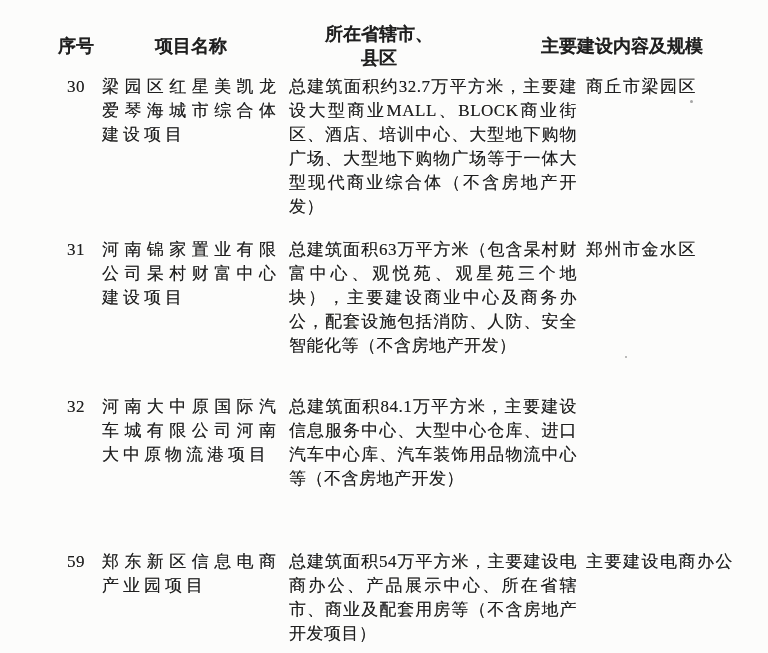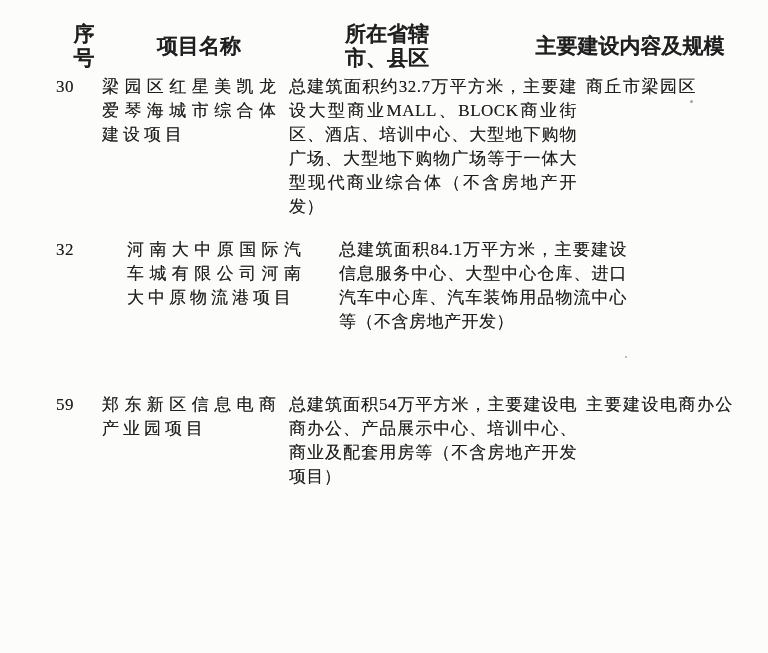--- a/index.html
+++ b/index.html
@@ -21,52 +21,51 @@
     padding: 22px 0 0 56px;
     position: relative;
     
     text-shadow: 0 0 0.4px rgba(20,20,20,0.55);
   }
   .trow {
     display: flex;
     align-items: flex-start;
   }
   .col { flex: none; }
-  .c1 { width: 40px;  text-align: left; }
+  .c1 { width: 40px;  text-align: center; }
   .c2 { width: 178px; margin-left: 6px; }
   .c3 { width: 288px; margin-left: 9px; }
   .c4 { width: 180px; margin-left: 9px; }
 
   
   .thead {
     align-items: center;
     min-height: 48px;
     margin-bottom: 5px;
     font-family: "Liberation Sans", sans-serif;
     font-weight: 700;
-    font-size: 21px;
+    font-size: 18px;
     line-height: 24px;
-    margin-left: 8px;
   }
   .thead .c1, .thead .c2, .thead .c3 { text-align: center; }
   .thead .c4 { text-align: center; }
   .loc-head-wrap {
     display: inline-block;
     width: 118px;
     text-align: center;
   }
 
   
   .brow {
     font-size: 17px;
     line-height: 24px;
   }
   .row-30 { min-height: 163px; }
   .row-31 { min-height: 157px; }
-  .row-32 { min-height: 155px; gap: 25px; }
+  .row-32 { min-height: 155px; }
 
   .num {
     font-size: 17px;
     letter-spacing: 0.5px;
   }
   .name {
     text-align: justify;
     text-justify: inter-character;
     letter-spacing: 4px;
   }
@@ -106,31 +105,37 @@
     <div class="col c3">主要建设内容及规模</div>
   </div>
 
   <div class="trow brow row-30">
     <div class="col c1 num">30</div>
     <div class="col c2 name">梁园区红星美凯龙爱琴海城市综合体建设项目</div>
     <div class="col c3 content">总建筑面积约32.7万平方米，主要建设大型商业MALL、BLOCK商业街区、酒店、培训中心、大型地下购物广场、大型地下购物广场等于一体大型现代商业综合体（不含房地产开发）</div>
     <div class="col c4 loc">商丘市梁园区</div>
   </div>
 
+  <div class="trow brow row-31">
+    <div class="col c1 num">31</div>
+    <div class="col c2 name">河南锦家置业有限公司杲村财富中心建设项目</div>
+    <div class="col c3 content">总建筑面积63万平方米（包含杲村财富中心、观悦苑、观星苑三个地块），主要建设商业中心及商务办公，配套设施包括消防、人防、安全智能化等（不含房地产开发）</div>
+    <div class="col c4 loc">郑州市金水区</div>
+  </div>
 
   <div class="trow brow row-32">
     <div class="col c1 num">32</div>
     <div class="col c2 name">河南大中原国际汽车城有限公司河南大中原物流港项目</div>
     <div class="col c3 content">总建筑面积84.1万平方米，主要建设信息服务中心、大型中心仓库、进口汽车中心库、汽车装饰用品物流中心等（不含房地产开发）</div>
   </div>
 
   <div class="trow brow row-33">
     <div class="col c1 num">59</div>
     <div class="col c2 name">郑东新区信息电商产业园项目</div>
-    <div class="col c3 content">总建筑面积54万平方米，主要建设电商办公、产品展示中心、培训中心、商业及配套用房等（不含房地产开发项目）</div>
+    <div class="col c3 content">总建筑面积54万平方米，主要建设电商办公、产品展示中心、所在省辖市、商业及配套用房等（不含房地产开发项目）</div>
     <div class="col c4 loc">主要建设电商办公</div>
   </div>
 
   <div class="speck speck-1"></div>
   <div class="speck speck-2"></div>
   <div class="speck speck-3"></div>
 
 </div>
 
 </body></html>

